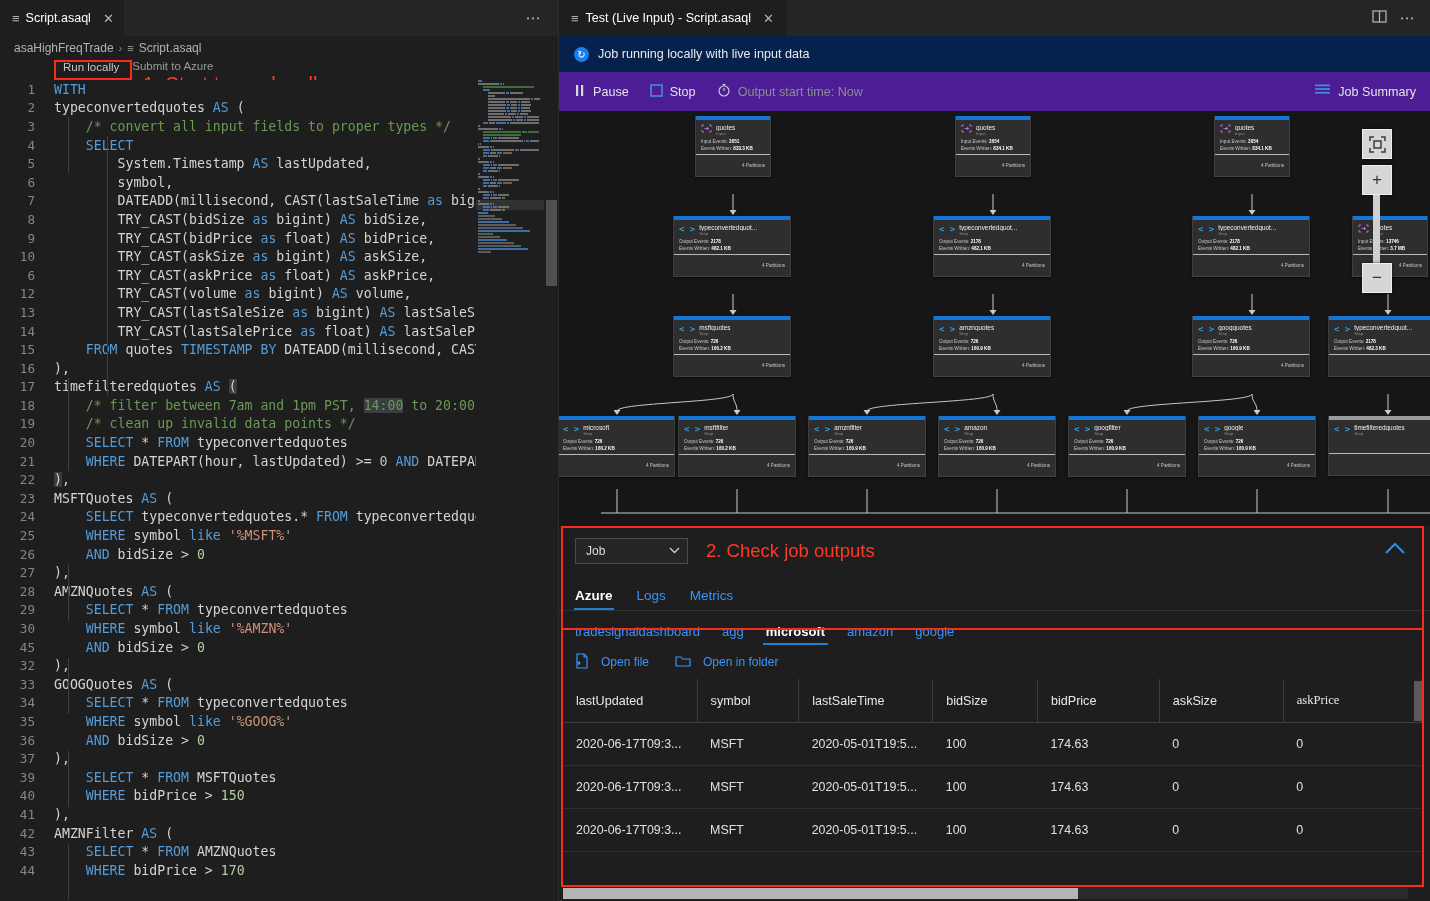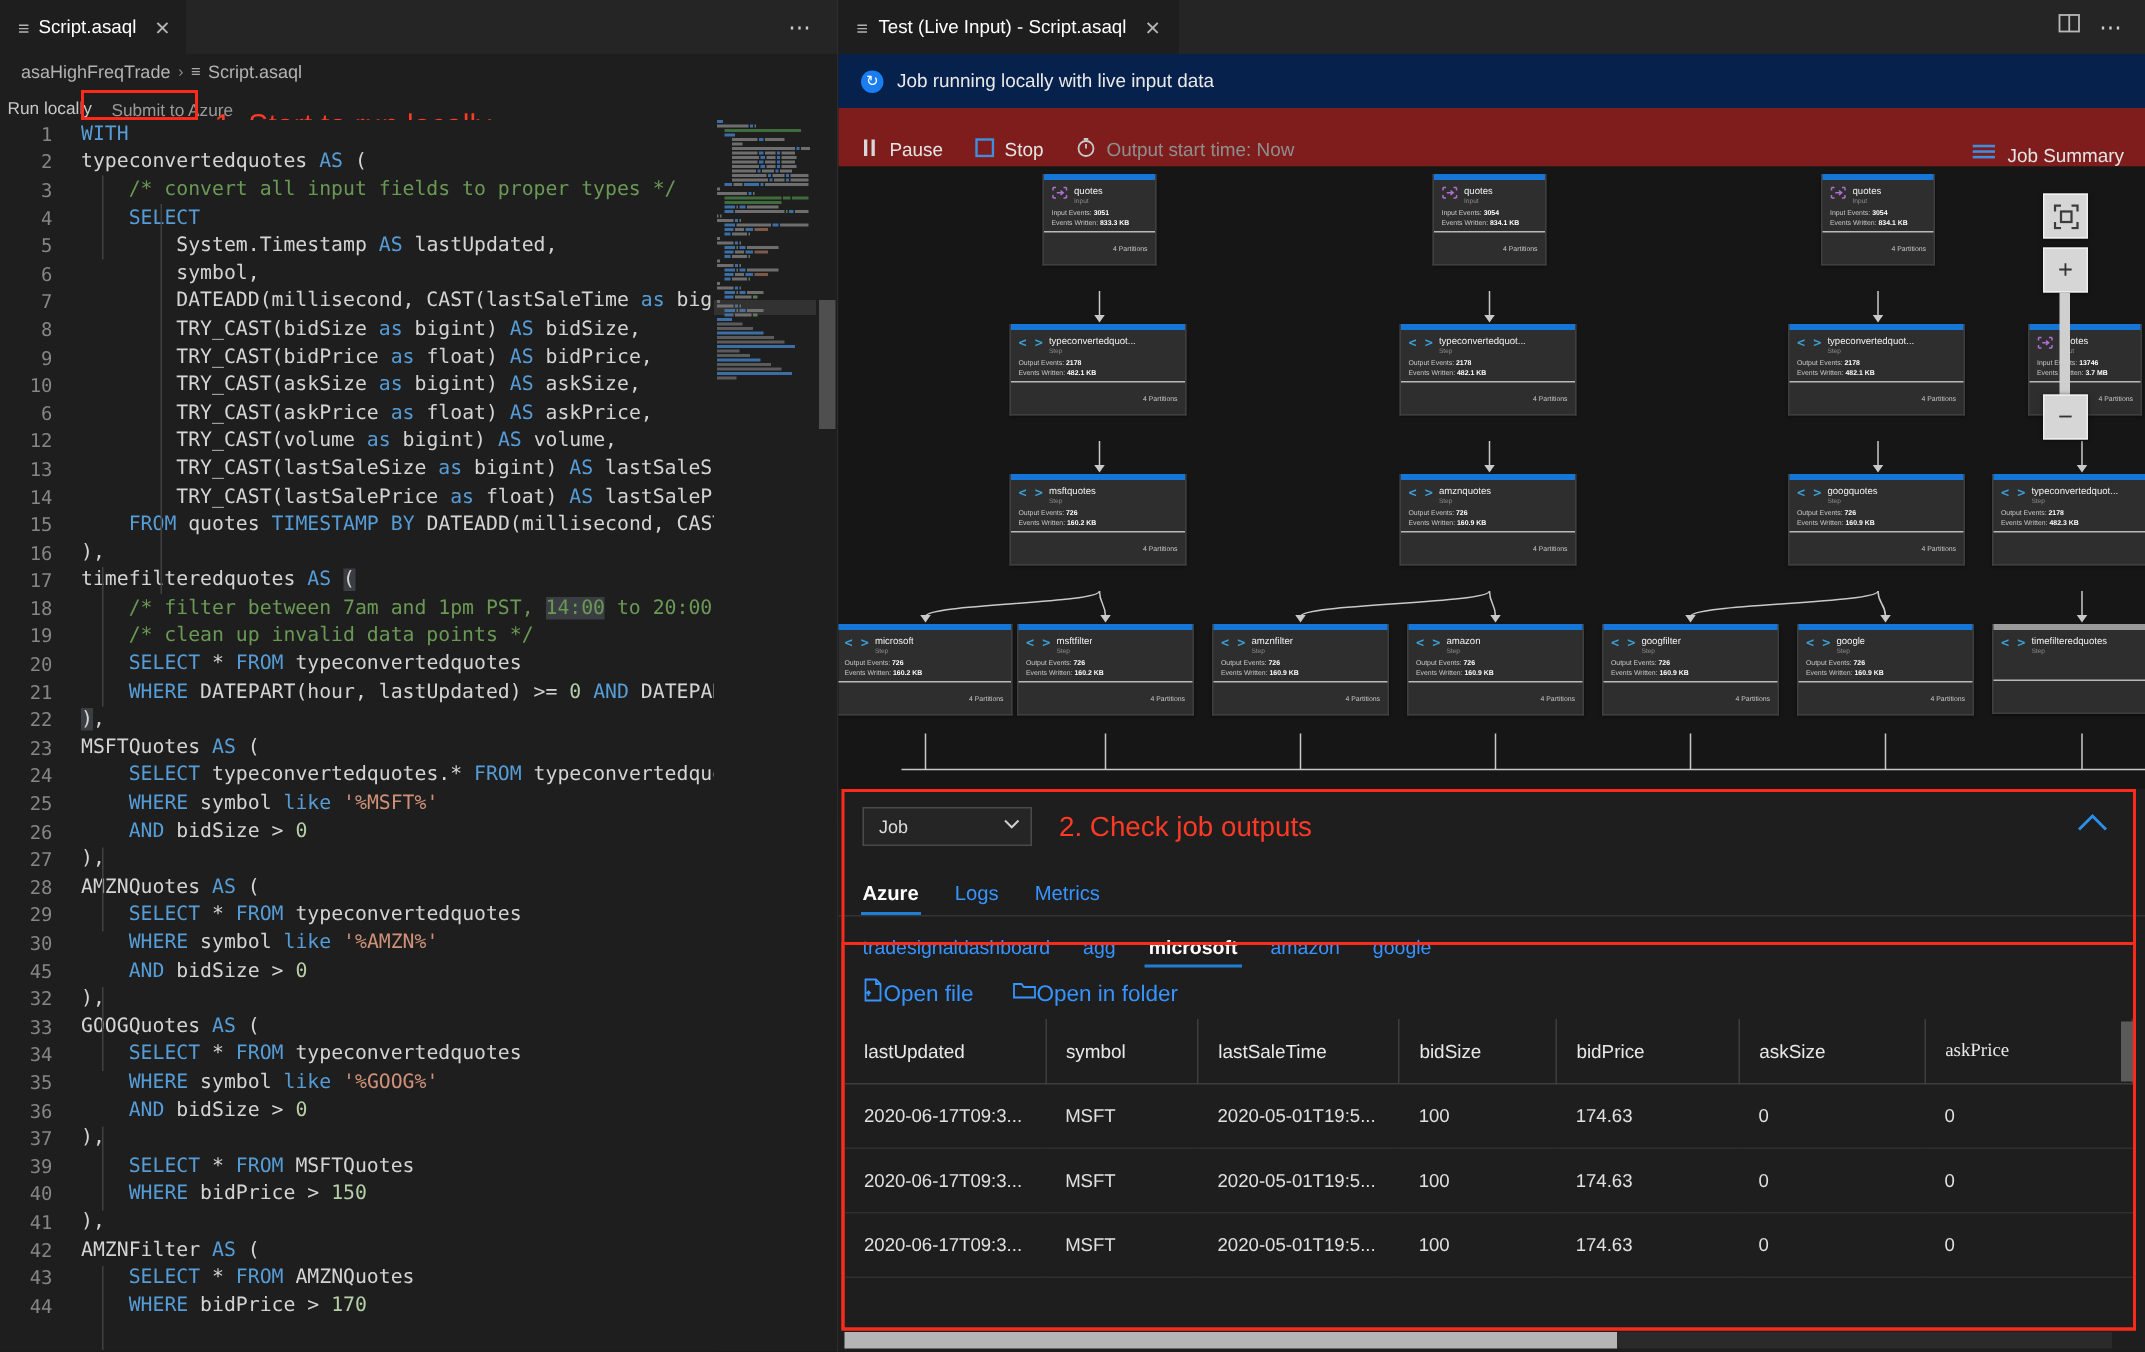--- a/index.html
+++ b/index.html
@@ -22,21 +22,21 @@
   }
   .tab .tab-ico { color: #b0b0b0; font-size: 13px; line-height: 1; }
   .tab .tab-close { color: #b4b4b4; font-size: 13px; margin-left: 6px; }
   .tabbar-spacer { flex: 1; background: #252526; }
   .tabbar-dots { color: #cccccc; font-size: 15px; padding: 0 16px; display: flex; align-items: center; letter-spacing: 1.5px; cursor: pointer; }
 
   .breadcrumb { height: 24px; display: flex; align-items: center; gap: 5px; padding-left: 14px; font-size: 12px; color: #b3b3b3; background: #1e1e1e; }
   .breadcrumb .bc-sep { color: #8a8a8a; font-size: 11px; }
   .breadcrumb .bc-ico { color: #a8a8a8; font-size: 11px; }
 
-  .codelens { height: 20px; display: flex; align-items: flex-end; gap: 0; position: relative; }
+  .codelens { height: 20px; display: flex; align-items: flex-start; gap: 0; padding-left: 58px; position: relative; }
   .cl-run {
     position: relative; font-size: 11.5px; color: #c8c8c8; padding: 1px 5px;
     cursor: pointer;
   }
   .cl-run-box { position: absolute; left: 54px; top: 60px; width: 78px; height: 20px; border: 2px solid #fb2b1b; pointer-events: none; }
   .cl-sub { font-size: 11.5px; color: #9a9a9a; margin-left: 8px; cursor: pointer; }
 
   .annot1 { position: absolute; left: 143px; top: 73px; font-size: 20px; color: #fd3a26; font-weight: 400; white-space: nowrap; letter-spacing: .1px; }
 
   .code-area { position: relative; height: 821px; overflow: hidden; background: #1e1e1e; }
@@ -73,21 +73,21 @@
   .rtabbar-spacer { flex: 1; background: #252526; }
   .rtab-icons { display: flex; align-items: center; gap: 13px; padding: 0 14px; background: #252526; }
 
   .infobar { height: 36px; background: #06214c; display: flex; align-items: center; gap: 9px; padding-left: 15px; }
   .infobar-text { color: #e9e9e9; font-size: 12.6px; }
   .spin {
     width: 15px; height: 15px; border-radius: 50%; background: #1a7df0;
     display: flex; align-items: center; justify-content: center; color: #fff; font-size: 10px; flex: 0 0 15px;
   }
 
-  .toolbar { height: 39px; background: #7f1d1d; display: flex; align-items: flex-end; padding: 0 14px; gap: 0; }
+  .toolbar { height: 39px; background: #4c1d95; display: flex; align-items: center; padding: 0 14px; gap: 0; }
   .tb-btn { display: flex; align-items: center; gap: 7px; color: #e4e4e4; font-size: 12.6px; padding: 3px 9px 3px 2px; cursor: pointer; margin-right: 10px; }
   .tb-btn.dim { color: #8e8e8e; }
   .tb-spacer { flex: 1; }
   .tb-right { display: flex; align-items: center; gap: 8px; color: #e4e4e4; font-size: 12.6px; cursor: pointer; }
 
   
   .diagram { position: relative; height: 435px; background: #161616; overflow: hidden; }
   .node {
     position: absolute; width: 76px; background: #2e2e2e;
     border: 1px solid #3f3f3f; border-top: 0;
@@ -137,21 +137,21 @@
   .op-tab { font-size: 13.5px; color: #3794ff; padding-bottom: 7px; cursor: pointer; position: relative; }
   .op-tab.active { color: #ffffff; font-weight: bold; }
   .op-tab.active::after { content: ""; position: absolute; left: -1px; right: -1px; bottom: 0; height: 2px; background: #1f7fd4; }
 
   .op-subtabs { height: 34px; display: flex; align-items: flex-end; padding-left: 16px; gap: 22px; }
   .op-subtab { font-size: 13px; color: #3794ff; padding-bottom: 6px; cursor: pointer; position: relative; }
   .op-subtab.active { color: #ffffff; font-weight: bold; }
   .op-subtab.active::after { content: ""; position: absolute; left: -3px; right: -3px; bottom: 0; height: 2px; background: #1f7fd4; }
 
   .op-actions { height: 34px; display: flex; align-items: center; padding-left: 16px; gap: 26px; }
-  .op-action { display: flex; align-items: center; gap: 0; color: #3794ff; font-size: 15px; cursor: pointer; }
+  .op-action { display: flex; align-items: center; gap: 12px; color: #3794ff; font-size: 12px; cursor: pointer; }
 
   .tablewrap { position: absolute; left: 4px; right: 8px; top: 153px; bottom: 20px; overflow: hidden; }
   table.rtable { border-collapse: collapse; width: 100%; table-layout: fixed; }
   table.rtable th {
     text-align: left; font-weight: 400; font-size: 12.6px; color: #e8e8e8;
     padding: 14px 0 14px 13px; border-right: 1px solid #3c3c3c; border-bottom: 1px solid #3c3c3c;
     background: #1e1e1e; vertical-align: middle;
   }
   table.rtable td {
     font-size: 12.4px; color: #e0e0e0; padding: 14px 0 14px 13px;

